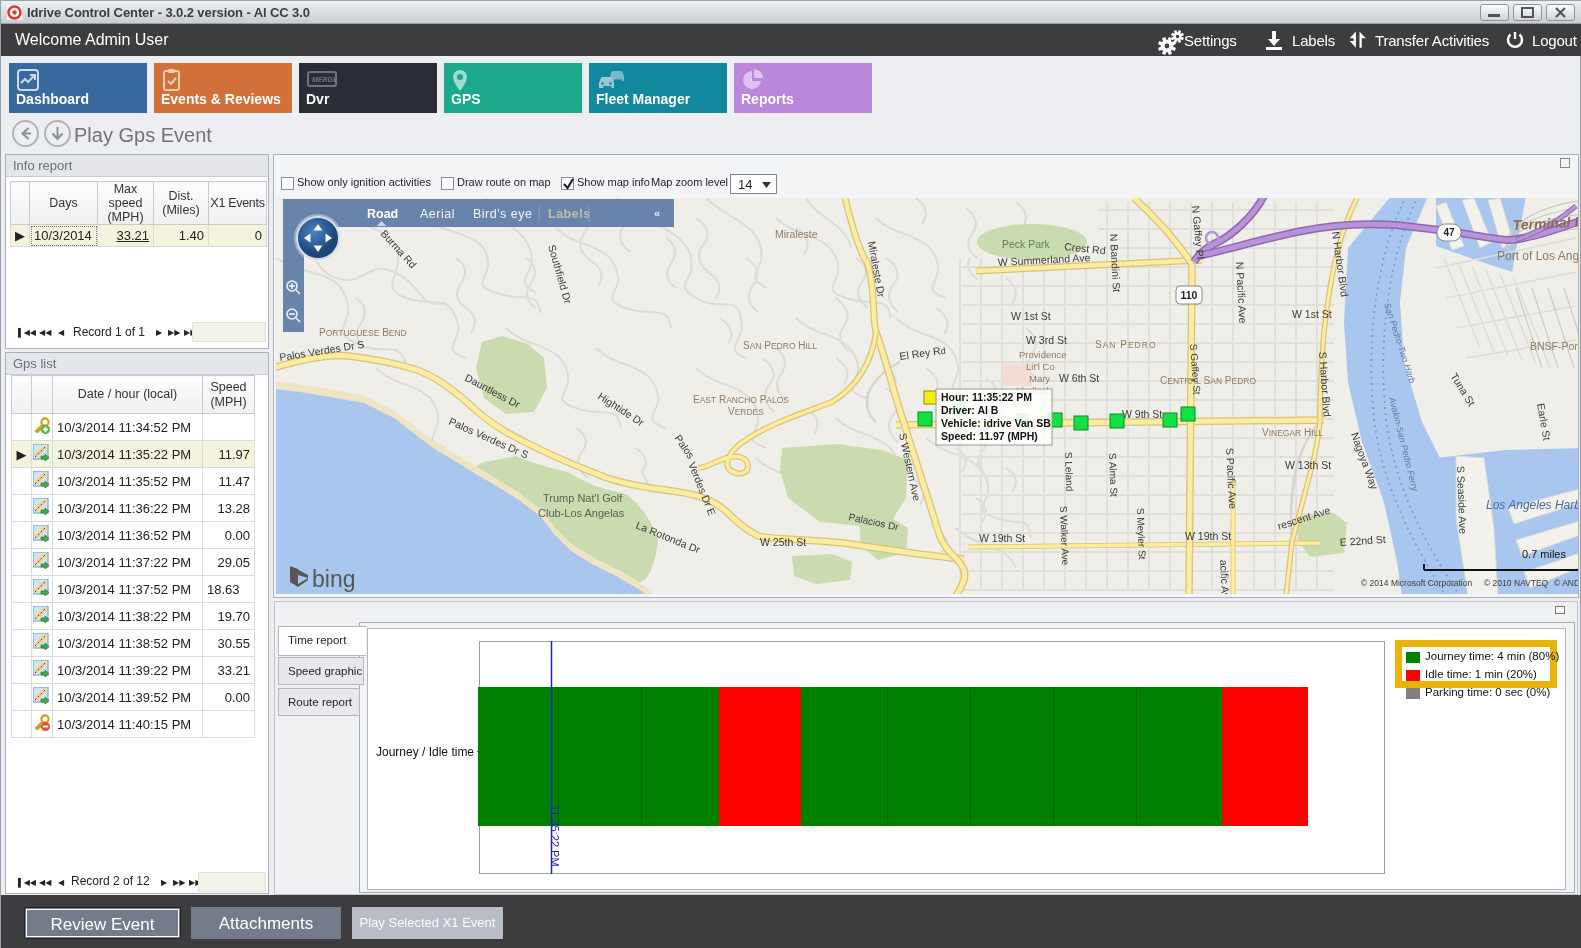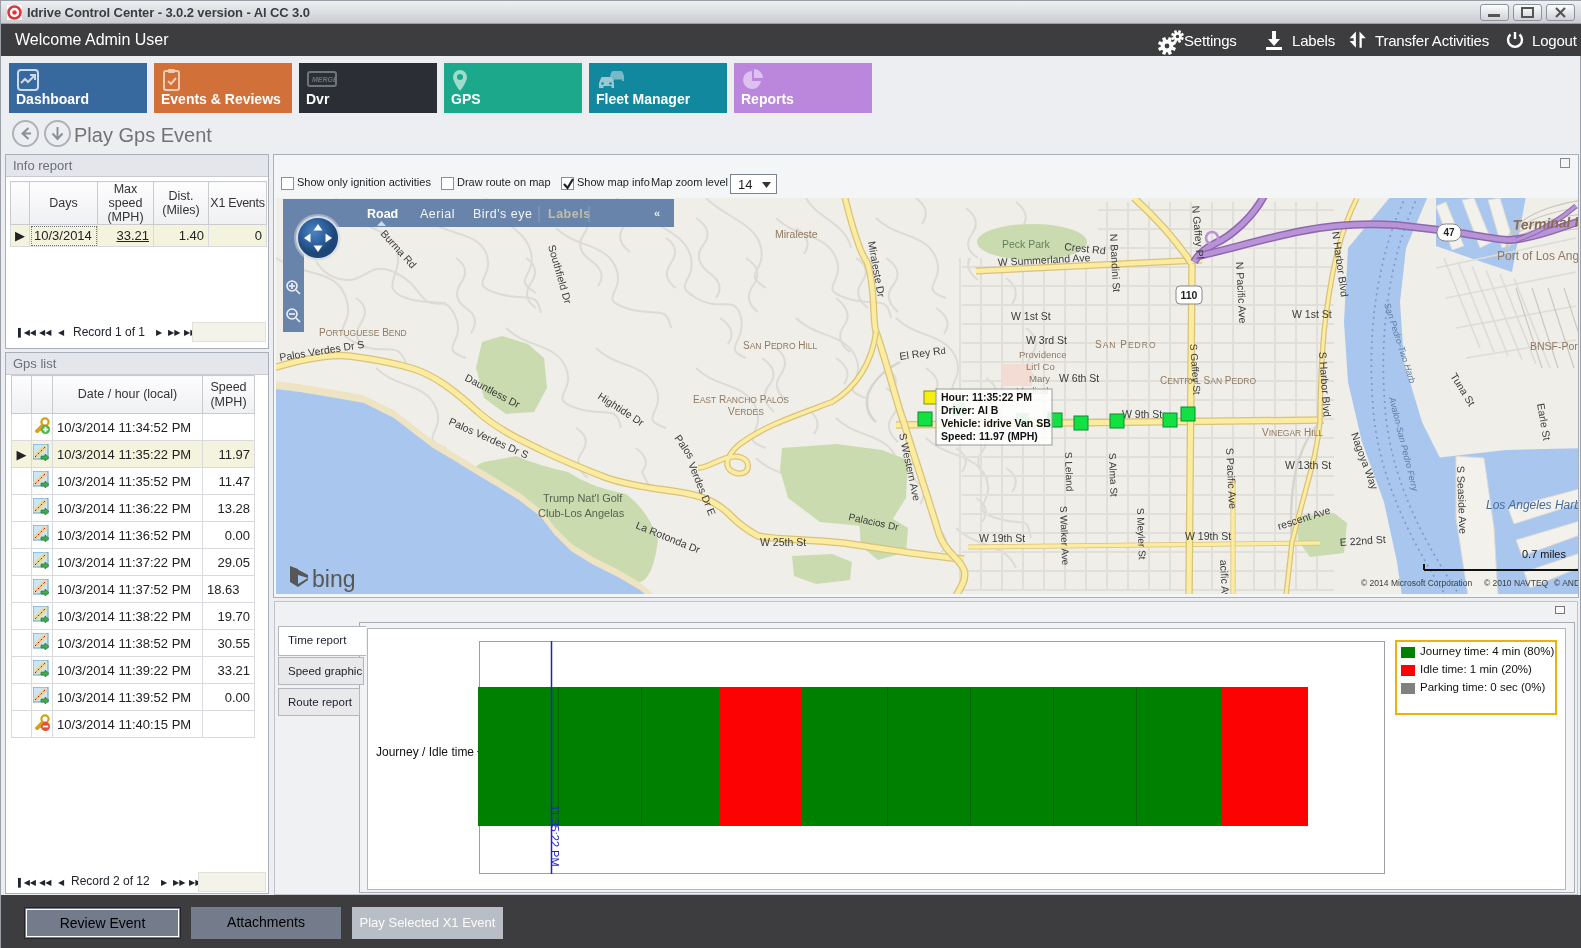--- a/index.html
+++ b/index.html
@@ -32,21 +32,21 @@
 
 #mappanel{position:absolute;left:272px;top:153px;width:1306px;height:444px;background:#f4f5f7;border:1px solid #aab0ba}
 #checkrow{position:absolute;left:0;top:19px;width:100%;height:24px;font-size:11px;color:#1c1e22;letter-spacing:0px}
 .cb{position:absolute;top:3px;width:13px;height:13px;border:1px solid #8a9097;background:#fff}
 
 #chartpanel{position:absolute;left:273px;top:600px;width:1304px;height:294px;background:#f0f1f3;border:1px solid #c0c4ca}
 .vtab{position:absolute;left:3px;width:82px;height:28px;background:#e9e9eb;border:1px solid #b4b8be;font-size:11.5px;color:#1c1f2a;padding:7px 0 0 9px;white-space:nowrap}
 #chartwhite{position:absolute;left:92px;top:26px;width:1199px;height:262px;background:#fff;border:1px solid #b4b8be}
 
 #botbar{position:absolute;left:0;top:894px;width:1581px;height:54px;background:#3d3d3f}
-.bbtn{position:absolute;top:12px;height:32px;color:#000000;font-size:14px;text-align:center;padding-top:7px;white-space:nowrap}
+.bbtn{position:absolute;top:12px;height:32px;color:#ffffff;font-size:17px;text-align:center;padding-top:7px;white-space:nowrap}
 </style></head><body>
 <div id="app">
 
 <div id="titlebar">
  <div class="ticon"><svg width="15" height="15">
           <circle cx="7.5" cy="7.5" r="6" fill="none" stroke="#e03535" stroke-width="2.5"></circle>
           <circle cx="7.5" cy="7.5" r="2.2" fill="#e03535"></circle>
         </svg></div>
  <div class="ttext">Idrive Control Center - 3.0.2 version - Al CC 3.0</div>
  <div class="winbtn" style="right:73px"><svg width="27" height="15">
@@ -725,21 +725,21 @@
      <rect x="241" y="46" width="82" height="139" fill="#fd0202"></rect>
      <rect x="744" y="46" width="86" height="139" fill="#fd0202"></rect>
      <g stroke="#056605" stroke-width="1">
               <path d="M80.5 46v139M163.5 46v139M409.5 46v139M492.5 46v139M575.5 46v139M658.5 46v139"></path>
             </g>
      <path d="M73.5 0v233" stroke="#2222bb" stroke-width="1.5"></path>
      <text x="81" y="120" fill="#2222cc" font-size="11" transform="rotate(90 81 120)" text-anchor="start"></text>
     </g>
   </svg>
   <div class="abs" style="left:181px;top:176px;font-size:11px;color:#2222cc;writing-mode:vertical-rl;letter-spacing:0px">11:35:22 PM</div>
-  <div class="abs" style="left:1027px;top:11px;width:162px;height:75px;border:2px solid #eab308;font-size:11.5px;color:#111;white-space:nowrap">
+  <div class="abs" style="left:1027px;top:11px;width:162px;height:48px;border:7px solid #eab308;font-size:11.5px;color:#111;white-space:nowrap">
     <div style="position:absolute;left:4px;top:5px;width:14px;height:11px;background:#008000"></div>
           <div style="position:absolute;left:23px;top:3px">Journey time: 4 min (80%)</div>
     <div style="position:absolute;left:4px;top:23px;width:14px;height:11px;background:#fd0202"></div>
           <div style="position:absolute;left:23px;top:21px">Idle time: 1 min (20%)</div>
     <div style="position:absolute;left:4px;top:41px;width:14px;height:11px;background:#808080"></div>
           <div style="position:absolute;left:23px;top:39px">Parking time: 0 sec (0%)</div>
   </div>
  </div>
 </div>
 

